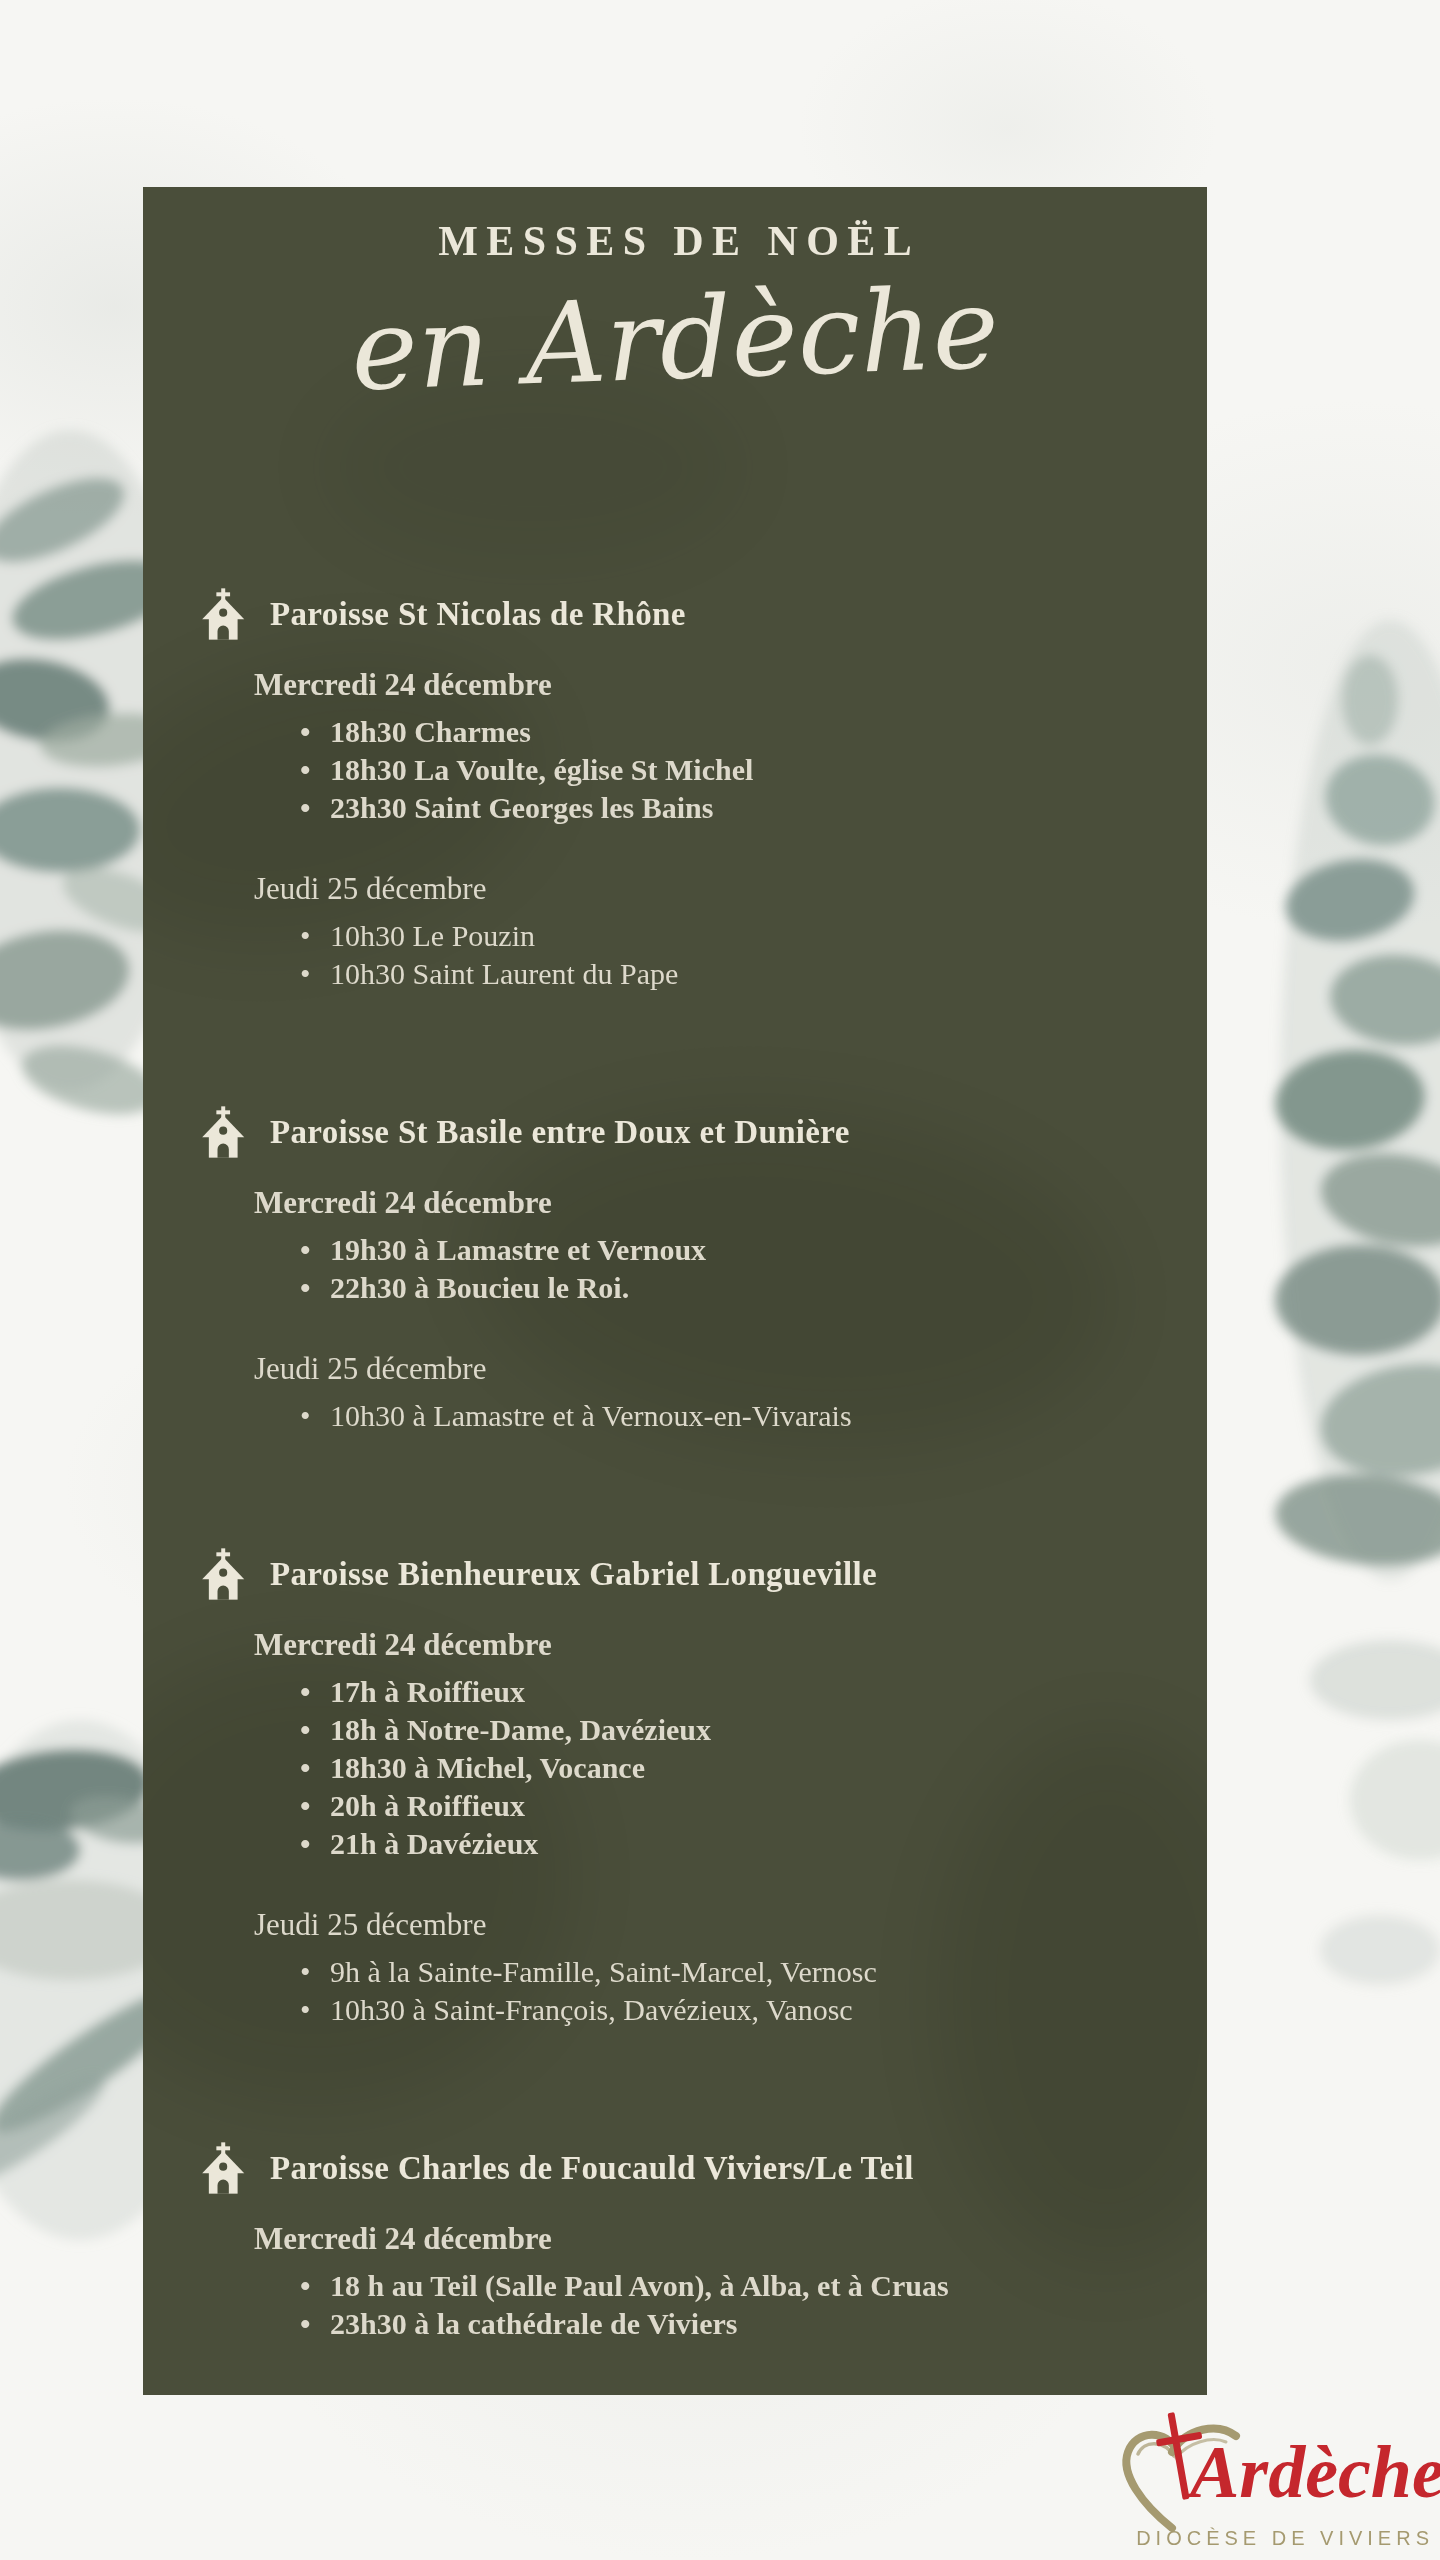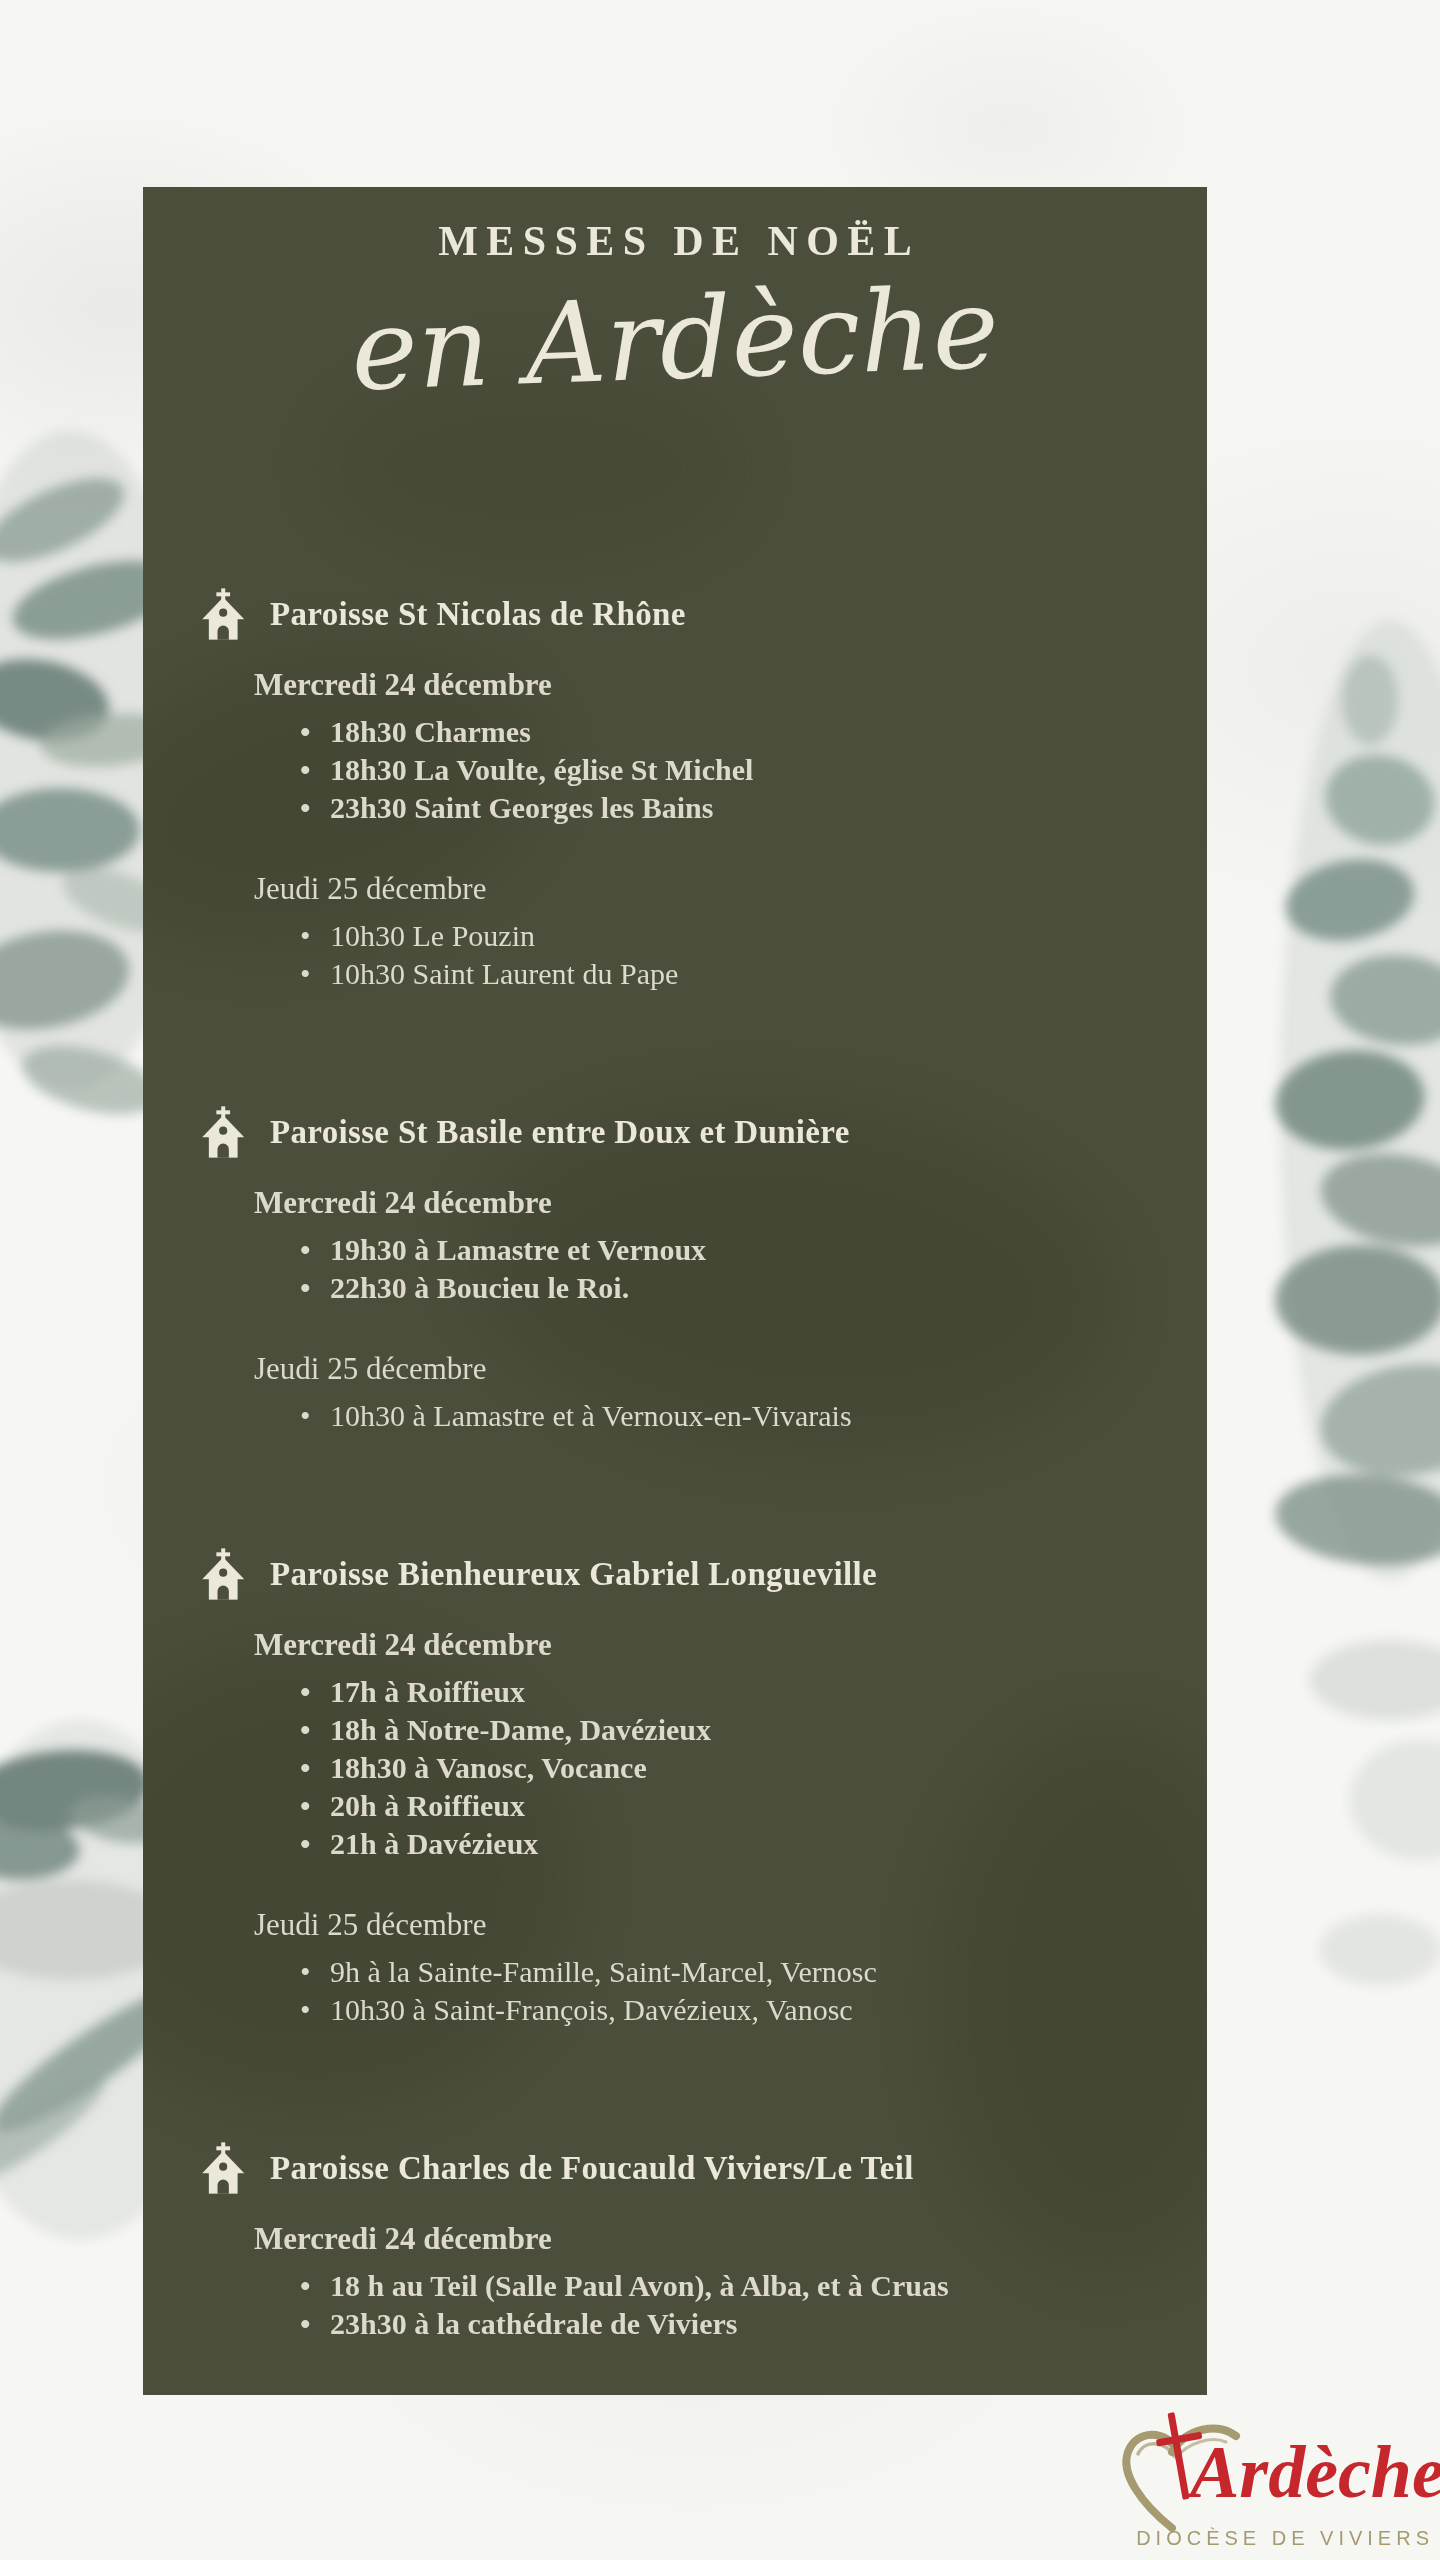--- a/index.html
+++ b/index.html
@@ -247,21 +247,21 @@
       <h2 class="pname">Paroisse Bienheureux Gabriel Longueville</h2>
     </div>
     <div class="days">
   <div class="day">
     <div class="day-label">Mercredi 24 décembre</div>
     <ul class="masses">
   <li>17h à Roiffieux</li>
 
   <li>18h à Notre-Dame, Davézieux</li>
 
-  <li>18h30 à Vanosc, Vocance</li>
+  <li>18h30 à Michel, Vocance</li>
 
   <li>20h à Roiffieux</li>
 
   <li>21h à Davézieux</li>
 </ul>
   </div>
 
   <div class="day">
     <div class="day-label">Jeudi 25 décembre</div>
     <ul class="masses">

